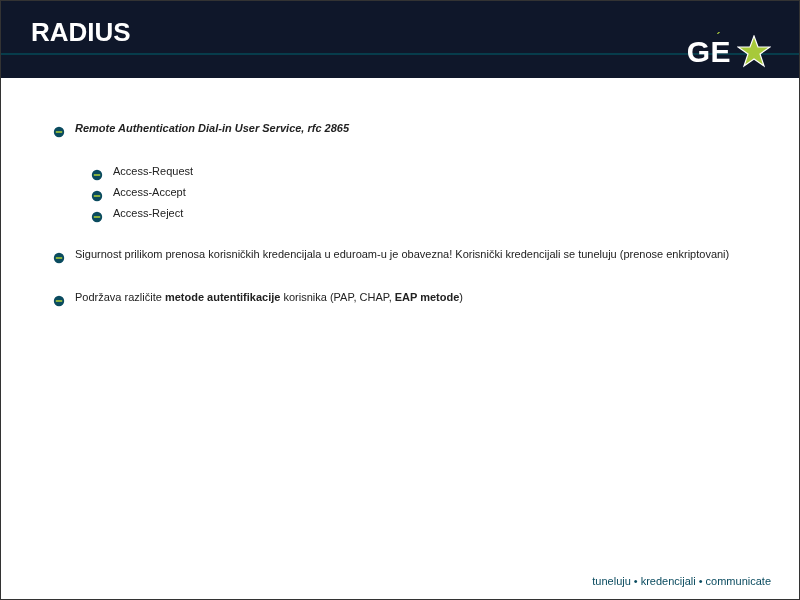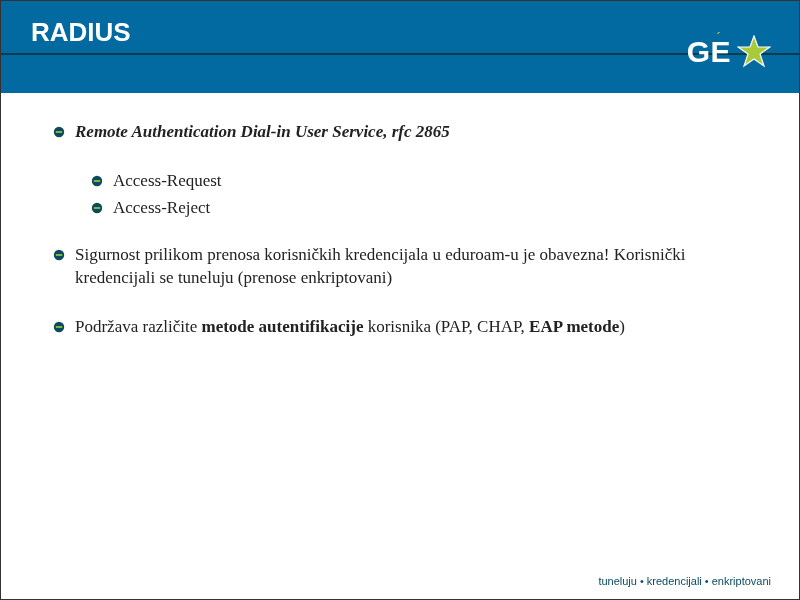--- a/index.html
+++ b/index.html
@@ -16,22 +16,22 @@
     width: 800px;
     height: 600px;
     box-sizing: border-box;
     border: 1px solid #333;
     background: #fff;
   }
   
   .header {
     position: absolute;
     left: 0; right: 0; top: 0;
-    height: 92px;
-    background: #0369a1; 
+    height: 77px;
+    background: #0f172a; 
   }
   .title {
     position: absolute;
     left: 30px;
     top: 16px;
     color: #fff;
     font-size: 26px;
     font-weight: bold;
   }
   
@@ -80,23 +80,22 @@
   }
 
   
   .content {
     position: absolute;
     top: 120px;
     left: 52px;
     right: 40px;
     bottom: 40px;
     color: #222;
-    font-size: 17px;
+    font-size: 11px;
     line-height: 1.35;
-    font-family: Liberation Serif, serif;
   }
   .item {
     display: flex;
     gap: 10px;
     margin-bottom: 26px;
   }
   .item.tight { margin-bottom: 6px; }
   .item.sub { margin-left: 38px; margin-bottom: 4px; }
   .bullet {
     flex: 0 0 auto;
@@ -160,20 +159,29 @@
         </span>
         <span class="text">Access-Request</span>
       </div>
       <div class="item sub">
         <span class="bullet">
           <svg width="12" height="12" viewBox="0 0 12 12">
             <circle cx="6" cy="6" r="5.2" fill="#0a4b5f"></circle>
             <rect x="2.8" y="5.2" width="6.4" height="1.6" fill="#a7c93a"></rect>
           </svg>
         </span>
+        <span class="text">Access-Accept</span>
+      </div>
+      <div class="item sub">
+        <span class="bullet">
+          <svg width="12" height="12" viewBox="0 0 12 12">
+            <circle cx="6" cy="6" r="5.2" fill="#0a4b5f"></circle>
+            <rect x="2.8" y="5.2" width="6.4" height="1.6" fill="#a7c93a"></rect>
+          </svg>
+        </span>
         <span class="text">Access-Reject</span>
       </div>
       <div style="height: 20px;"></div>
       <div class="item">
         <span class="bullet">
           <svg width="12" height="12" viewBox="0 0 12 12">
             <circle cx="6" cy="6" r="5.2" fill="#0a4b5f"></circle>
             <rect x="2.8" y="5.2" width="6.4" height="1.6" fill="#a7c93a"></rect>
           </svg>
         </span>
@@ -184,16 +192,16 @@
           <svg width="12" height="12" viewBox="0 0 12 12">
             <circle cx="6" cy="6" r="5.2" fill="#0a4b5f"></circle>
             <rect x="2.8" y="5.2" width="6.4" height="1.6" fill="#a7c93a"></rect>
           </svg>
         </span>
         <span class="text">Podržava različite <b>metode autentifikacije</b> korisnika (PAP, CHAP, <b>EAP metode</b>)</span>
       </div>
     </div>
 
   <div class="footer">
-    <span>tuneluju</span><span class="sep">•</span><span>kredencijali</span><span class="sep">•</span><span>enkriptovani</span>
+    <span>tuneluju</span><span class="sep">•</span><span>kredencijali</span><span class="sep">•</span><span>communicate</span>
   </div>
 
 </div>
 
 </body></html>

